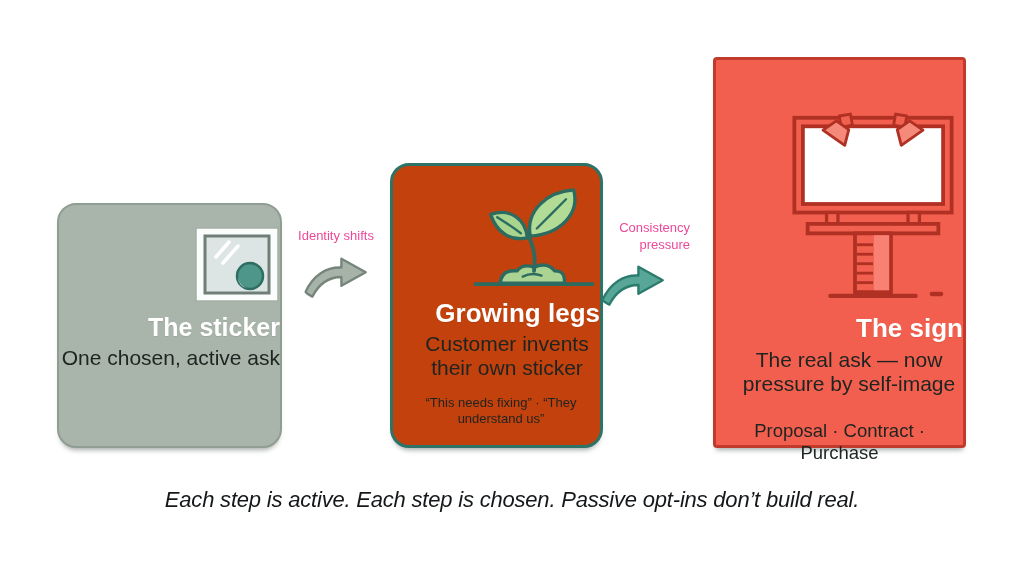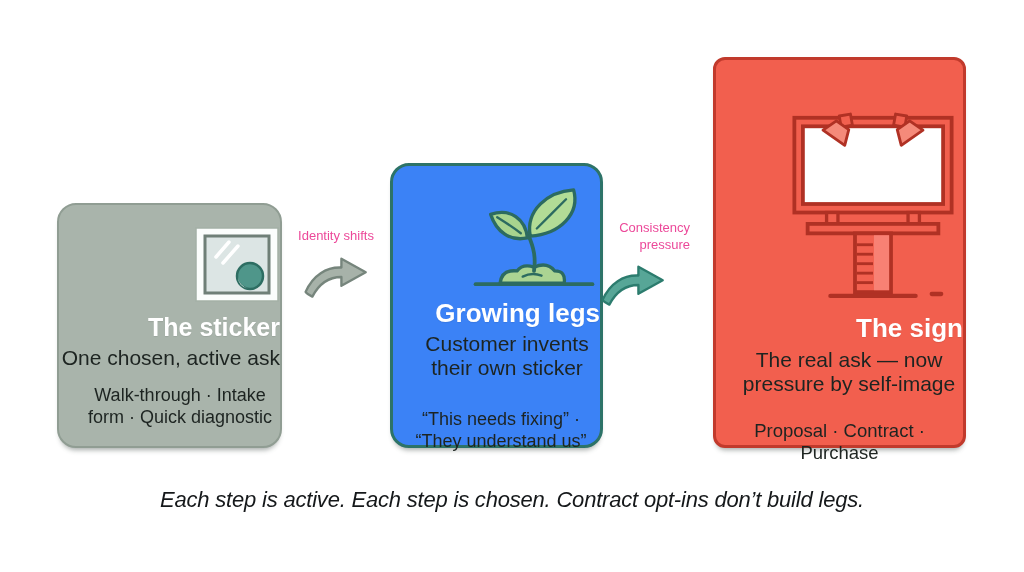--- a/index.html
+++ b/index.html
@@ -8,35 +8,35 @@
     font-family:"Liberation Sans", sans-serif; overflow:hidden;
   }
   .card {
     position:absolute; box-sizing:border-box; border-radius:19px;
     display:flex; flex-direction:column; align-items:flex-end; text-align:center;
     border:3px solid transparent;
     box-shadow:0 5px 5px -3px rgba(60,70,66,0.45);
   }
   .card-1 { left:57px;  top:203px; width:225px; height:245px; border-width:2px; }
   .card-2 { left:390px; top:163px; width:213px; height:285px; }
-  .card-3 { left:713px; top:57px;  width:253px; height:391px; border-radius:12px; }
+  .card-3 { left:713px; top:57px;  width:253px; height:391px; border-radius:4px; }
 
   .card-title { font-weight:bold; color:#ffffff; font-size:26px; line-height:1.1;
                 text-shadow:0 1px 1px rgba(0,0,0,0.08); }
   .card-sub   { color:#1d2421; font-size:21px; line-height:1.17; margin-top:4px; }
   .card-detail{ color:#1d2421; font-size:18px; line-height:1.22; }
 
   .card-1 .icon { margin-top:21px; }
   .card-1 .card-title { margin-top:6px; font-size:25px; }
   .card-1 .card-detail { margin-top:15px; max-width:200px; }
 
   .card-2 .icon { margin-top:18px; }
   .card-2 .card-title { margin-top:5px; }
   .card-2 .card-sub { max-width:186px; }
-  .card-2 .card-detail { margin-top:28px; max-width:198px; font-size:18px; }
+  .card-2 .card-detail { margin-top:14px; max-width:198px; font-size:13px; }
 
   .card-3 .icon { margin-top:44px; }
   .card-3 .card-title { margin-top:6px; }
   .card-3 .card-sub { max-width:228px; margin-top:5px; }
   .card-3 .card-detail { margin-top:23px; font-size:18.5px; }
 
   .arrow-group { position:absolute; display:flex; flex-direction:column; align-items:center; }
   .arrow-group-1 { left:286px; top:228px; width:100px; }
   .arrow-group-2 { left:576px; top:220px; width:114px; }
   .arrow-label { color:#ec4899; font-size:13px; line-height:1.28; text-align:right; }
@@ -58,31 +58,30 @@
         <rect x="2" y="2" width="82" height="73" fill="#fbfdfc" stroke="#a4b0a6" stroke-width="1.5"></rect>
         <rect x="11" y="10" width="64" height="57" fill="#dce5e4" stroke="#6f7f77" stroke-width="3"></rect>
         <line x1="22" y1="31" x2="35" y2="16" stroke="#ffffff" stroke-width="3.5" stroke-linecap="round"></line>
         <line x1="29" y1="37" x2="44" y2="20" stroke="#ffffff" stroke-width="3.5" stroke-linecap="round"></line>
         <circle cx="56" cy="50" r="13" fill="#4f968a" stroke="#2d6d62" stroke-width="2.5"></circle>
         <path d="M44,51 A13,13 0 0 0 54,62.5 A11,11 0 0 1 44,51 Z" fill="#c9ded8"></path>
       </svg>
     </div>
     <div class="card-title">The sticker</div>
     <div class="card-sub">One chosen, active ask</div>
-    <div class="card-detail">Walk-through · Intake form · Quick diagnostic</div>
   </div>
 
   <div class="arrow-group arrow-group-1">
     <div class="arrow-label">Identity shifts</div>
     <svg class="arrow-svg" width="90" height="50" viewBox="0 0 100 74">
       <path d="M5,62 C16,37 36,25 58,26 L58,13 L94,33 L58,53 L58,40 C42,40 26,48 15,69 C11,67 7,65 5,62 Z" fill="#a7b2a9" stroke="#76857c" stroke-width="3.5" stroke-linejoin="round"></path>
     </svg>
   </div>
 
-  <div class="card card-2" style="background: #3b82f6; border-color: rgb(45, 115, 104);">
+  <div class="card card-2" style="background: #c2410c; border-color: rgb(45, 115, 104);">
     <div class="icon">
       <svg width="132" height="106" viewBox="0 0 140 112">
         <line x1="8" y1="106" x2="132" y2="106" stroke="#2c6b60" stroke-width="4" stroke-linecap="round"></line>
         <path d="M34,105 Q36,90 52,92 Q58,84 70,88 Q84,82 92,92 Q104,92 102,105 Z" fill="#abd492" stroke="#2c6b60" stroke-width="3.5" stroke-linejoin="round"></path>
         <path d="M58,98 Q68,93 78,97" fill="none" stroke="#2c6b60" stroke-width="2.5" stroke-linecap="round"></path>
         <path d="M70,92 C72,78 70,68 64,54" fill="none" stroke="#2c6b60" stroke-width="4" stroke-linecap="round"></path>
         <path d="M66,55 C61,28 84,8 112,6 C119,31 98,53 66,55 Z" fill="#b2dc96" stroke="#2c6b60" stroke-width="3.5" stroke-linejoin="round"></path>
         <path d="M73,47 C83,37 94,26 104,16" fill="none" stroke="#2c6b60" stroke-width="2.5" stroke-linecap="round"></path>
         <path d="M63,57 C44,61 30,50 24,32 C45,25 61,37 63,57 Z" fill="#a8d48e" stroke="#2c6b60" stroke-width="3.5" stroke-linejoin="round"></path>
         <path d="M56,52 C48,46 39,40 31,35" fill="none" stroke="#2c6b60" stroke-width="2.5" stroke-linecap="round"></path>
@@ -125,15 +124,15 @@
         <line x1="78" y1="188" x2="95" y2="188" stroke="#b03124" stroke-width="3"></line>
         <line x1="50" y1="202" x2="140" y2="202" stroke="#b03124" stroke-width="4.5" stroke-linecap="round"></line>
         <line x1="157" y1="200" x2="167" y2="200" stroke="#b03124" stroke-width="4.5" stroke-linecap="round"></line>
       </svg>
     </div>
     <div class="card-title">The sign</div>
     <div class="card-sub">The real ask — now pressure by self-image</div>
     <div class="card-detail">Proposal · Contract · Purchase</div>
   </div>
 
-  <div class="caption">Each step is active. Each step is chosen. Contract opt-ins don’t build legs.</div>
+  <div class="caption">Each step is active. Each step is chosen. Passive opt-ins don’t build real.</div>
 
 </div>
 
 </body></html>

